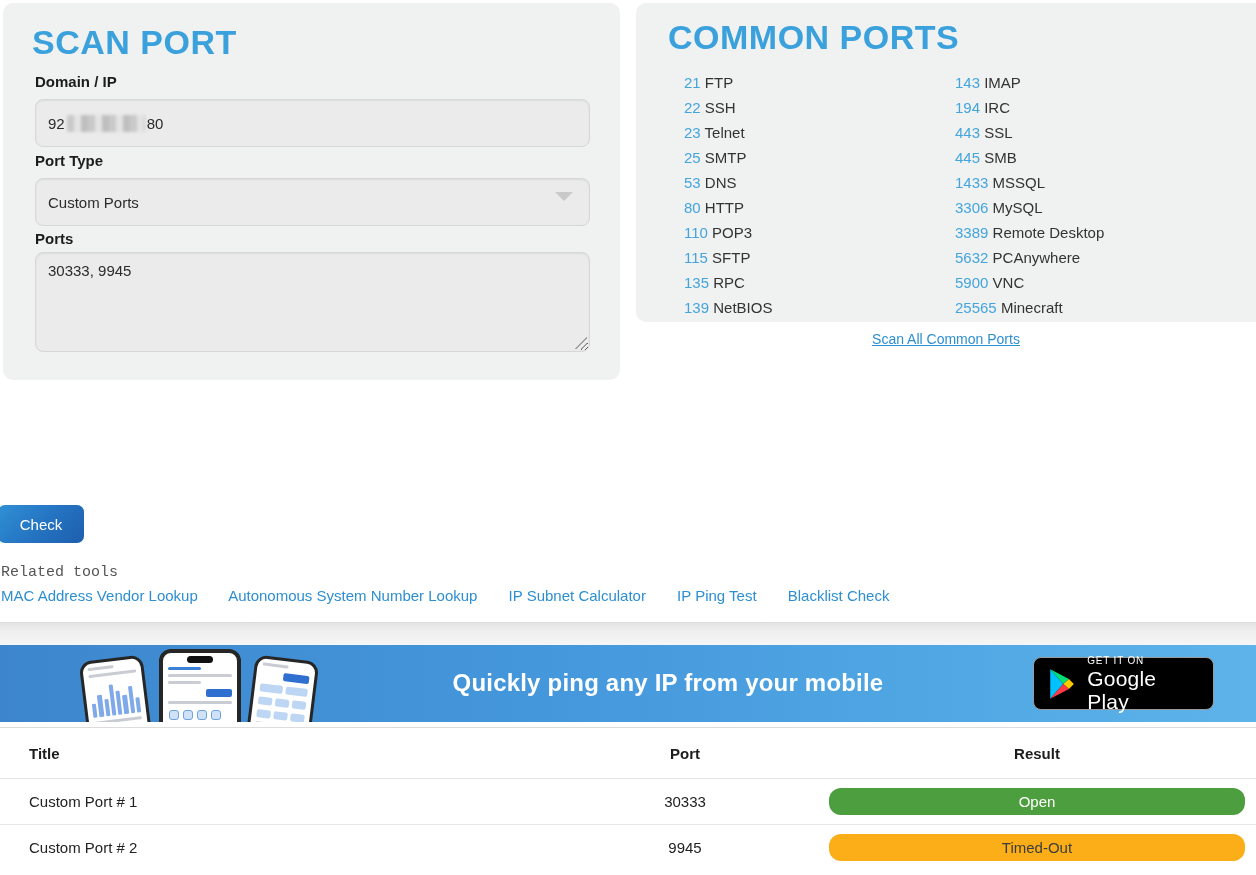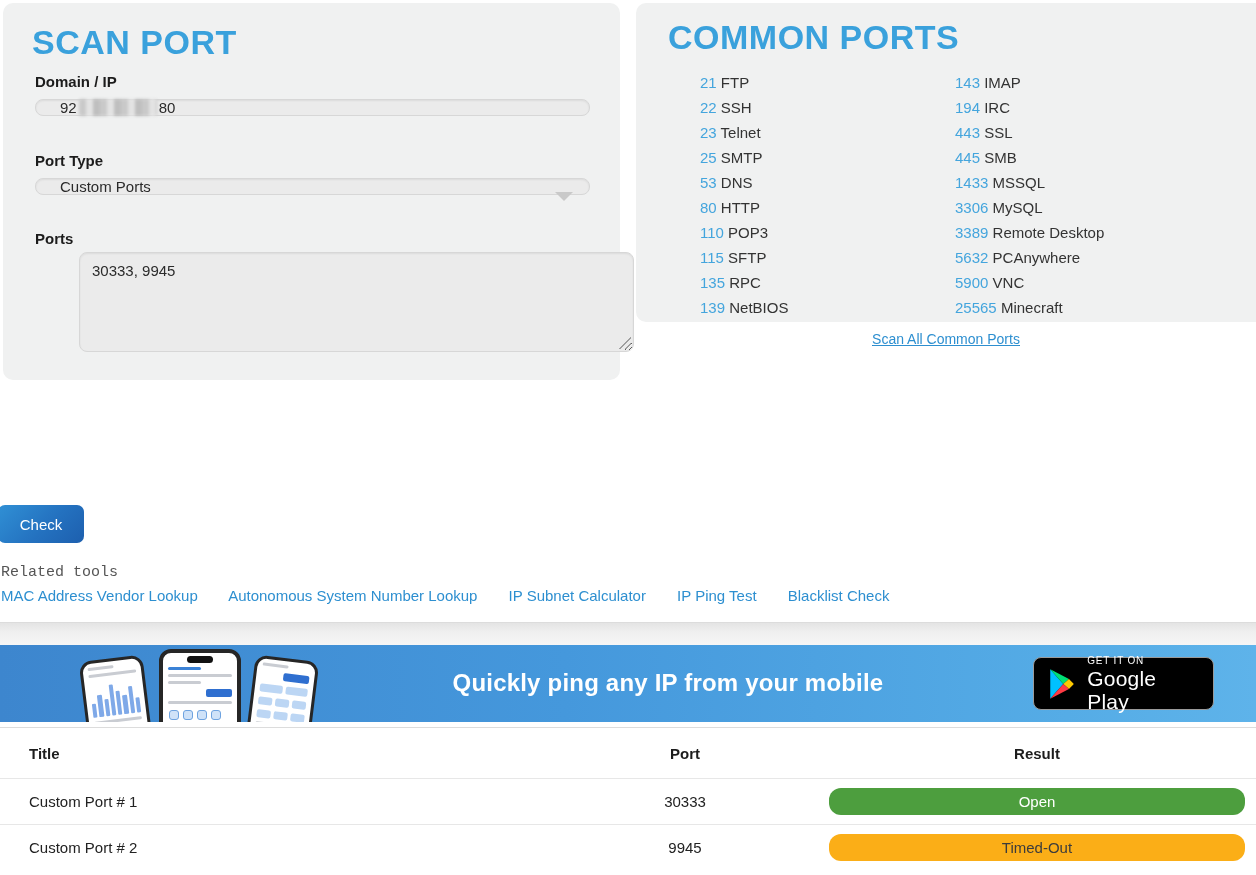--- a/index.html
+++ b/index.html
@@ -12,56 +12,56 @@
   #scan-panel  { left:3px;  top:3px; width:617px; height:377px; }
   #common-panel{ left:636px; top:3px; width:642px; height:319px; }
 
   .panel-title { font-size:34px; font-weight:600; color:#3aa1dc; letter-spacing:0.5px; }
   #scan-panel .panel-title  { position:absolute; left:29px; top:20px; }
   #common-panel .panel-title{ position:absolute; left:32px; top:15px; }
 
   .field-label { position:absolute; left:32px; font-size:15px; font-weight:700; color:#1c1c1c; }
 
   .inputlike {
-    position:absolute; left:32px; width:555px; height:17px;
+    position:absolute; left:32px; width:555px; height:48px;
     background:#ebebeb; border:1px solid #d7d7d7; border-radius:8px;
     box-shadow:inset 0 1px 2px rgba(0,0,0,0.07);
     font-size:15px; color:#2b2b2b; display:flex; align-items:center;
-    padding:0 24px;
+    padding:0 12px;
   }
   #domain-input { top:96px; }
   #porttype-select { top:175px; cursor:default; }
   .caret {
     position:absolute; right:16px; top:13px; width:0; height:0;
     border-left:9px solid transparent; border-right:9px solid transparent;
     border-top:9px solid #c9c9c9;
   }
   .masked-chunk {
     display:inline-block; width:78px; height:17px; margin:0 2px;
     background:
       repeating-linear-gradient(90deg,#c9c9c9 0 7px,#e3e3e3 7px 14px,#bfbfbf 14px 21px),
       #d5d5d5;
     filter:blur(1.5px); border-radius:2px;
   }
-  .ta-wrap { position:absolute; left:32px; top:249px; width:555px; height:100px;margin-left:44px; }
+  .ta-wrap { position:absolute; left:32px; top:249px; width:555px; height:100px; }
   textarea.inputlike {
     position:static; width:555px; height:100px; display:block;
     padding:8px 12px; resize:both; font-family:"Liberation Sans",sans-serif;
     line-height:1.3; overflow:auto;
   }
   .grip {
     position:absolute; right:3px; bottom:3px; width:13px; height:13px;
     pointer-events:none;
     background:repeating-linear-gradient(-45deg, transparent 0 3px, #9f9f9f 3px 4.5px);
     clip-path:polygon(100% 0, 100% 100%, 0 100%);
   }
 
   
   .ports-col { position:absolute; top:67px; list-style:none; }
-  #ports-col-left { left:64px; }
+  #ports-col-left { left:48px; }
   #ports-col-right{ left:319px; }
   .ports-col li { height:25px; line-height:25px; font-size:15px; white-space:nowrap; }
   .pnum { color:#44a5dd; cursor:pointer; }
   .pname { color:#333; }
 
   #scan-all-link {
     position:absolute; left:636px; top:331px; width:620px; text-align:center;
     font-size:14px;
     text-decoration:underline;
   }

